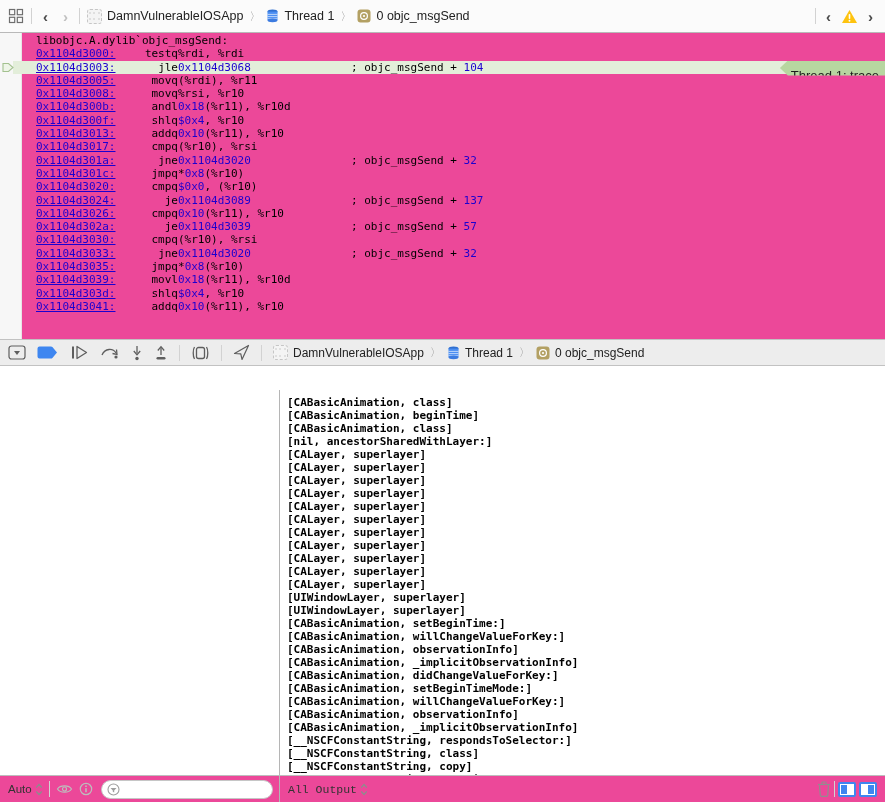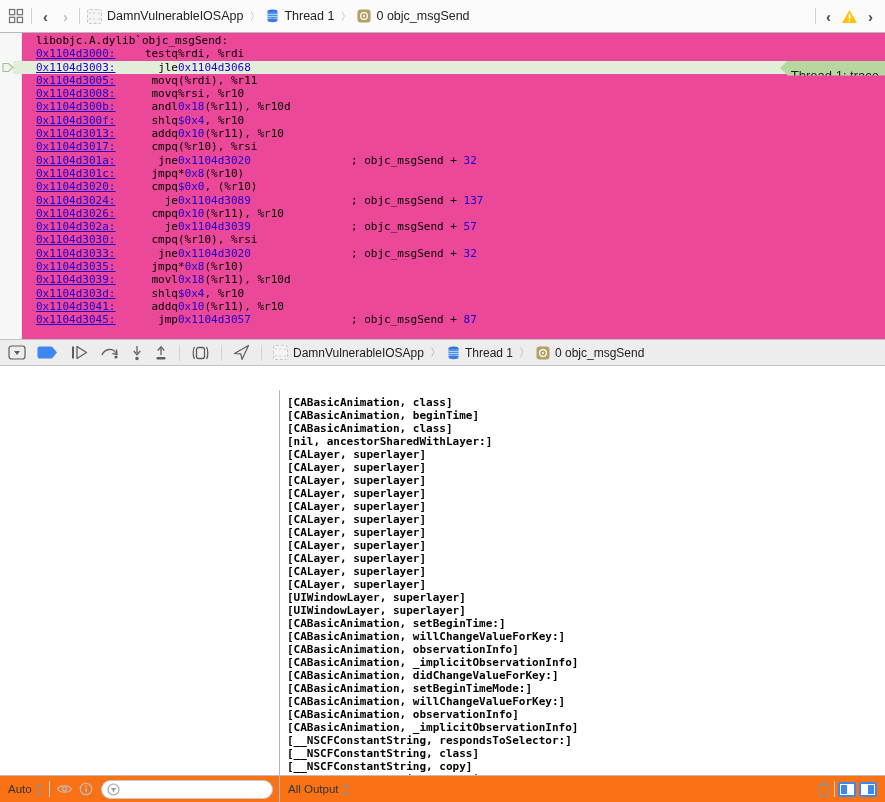--- a/index.html
+++ b/index.html
@@ -52,25 +52,25 @@
   .vars-pane { width:280px; flex:0 0 280px; background:#fff; border-right:1px solid #b5b5b5; }
   .console-pane { flex:1; background:#fff; overflow:hidden; }
   .console { font-family:"DejaVu Sans Mono", monospace; font-weight:bold; font-size:11px; color:#000;
              padding:6px 0 0 7px; }
   .console-line { height:13px; line-height:13px; white-space:pre; }
   .prompt-line { height:13px; line-height:13px; display:flex; align-items:center;flex-direction:column; }
   .prompt { color:var(--blue); }
   .caret { display:inline-block; width:2px; height:11px; background:#000; margin-left:7px; }
 
   
-  .bottombar { position:absolute; bottom:0; left:0; width:885px; height:27px; background:#f97316;
+  .bottombar { position:absolute; bottom:0; left:0; width:885px; height:27px; background:#ec4899;
                border-top:1px solid #bdbdbd; display:flex; font-size:11.5px; color:#333; }
   .bb-left { width:280px; flex:0 0 280px; border-right:1px solid #b5b5b5; display:flex; align-items:center;
              padding:0 4px 0 8px; gap:6px; }
-  .bb-right { flex:1; display:flex; align-items:center; padding:0 8px; gap:3px; }
+  .bb-right { flex:1; display:flex; align-items:center; padding:0 8px; gap:3px;font-family:Liberation Mono, monospace; }
   .popup { display:flex; align-items:center; gap:3px; }
   .filter-wrap { position:relative; flex:1; height:19px; margin:0 2px; }
   .filter-wrap input { width:100%; height:19px; border:1px solid #c6c6c6; border-radius:10px;
                        padding:0 8px 0 24px; font-size:11px; background:#fff; outline:none; }
   .filter-icon { position:absolute; left:6px; top:3px; }
   .spacer { flex:1; }
   .pane-toggle { width:18px; height:15px; border:2px solid var(--tbblue); border-radius:2px; background:#fff;
                  position:relative; }
   .pane-toggle i { position:absolute; top:1px; bottom:1px; background:var(--tbblue); }
   .pane-toggle.left i { left:1px; width:45%; }
@@ -132,42 +132,41 @@
       </svg>
     <span class="nav-chev">›</span>
   </span>
 </div>
 
 <div class="editor">
   <div class="gutter"></div>
   <div class="asm" id="asm-lines">
       <div class="asm-row"><span>libobjc.A.dylib`objc_msgSend:</span></div>
       <div class="asm-row"><span class="a-addr">0x1104d3000:</span><span class="a-mn">testq</span><span class="a-ops">%rdi, %rdi</span></div>
-      <div class="asm-row hl"><span class="a-addr">0x1104d3003:</span><span class="a-mn">jle</span><span class="a-ops"><span class="num">0x1104d3068</span></span><svg class="ip-arrow" width="12" height="11" viewBox="0 0 12 11">
+      <div class="asm-row hl"><span class="a-addr">0x1104d3003:</span><span class="a-mn">jle</span><span class="a-ops"><span class="num">0x1104d3068</span></span><span class="a-cmt">; objc_msgSend + <span class="num">104</span></span><svg class="ip-arrow" width="12" height="11" viewBox="0 0 12 11">
           <path d="M1 1.5 h5.5 L11 5.5 L6.5 9.5 H1 Z" fill="#eef5e8" stroke="#a3c18f" stroke-width="1.1"></path>
         </svg><span class="thread-badge">Thread 1: trace</span></div>
       <div class="asm-row"><span class="a-addr">0x1104d3005:</span><span class="a-mn">movq</span><span class="a-ops">(%rdi), %r11</span></div>
       <div class="asm-row"><span class="a-addr">0x1104d3008:</span><span class="a-mn">movq</span><span class="a-ops">%rsi, %r10</span></div>
       <div class="asm-row"><span class="a-addr">0x1104d300b:</span><span class="a-mn">andl</span><span class="a-ops"><span class="num">0x18</span>(%r11), %r10d</span></div>
       <div class="asm-row"><span class="a-addr">0x1104d300f:</span><span class="a-mn">shlq</span><span class="a-ops"><span class="num">$0x4</span>, %r10</span></div>
       <div class="asm-row"><span class="a-addr">0x1104d3013:</span><span class="a-mn">addq</span><span class="a-ops"><span class="num">0x10</span>(%r11), %r10</span></div>
       <div class="asm-row"><span class="a-addr">0x1104d3017:</span><span class="a-mn">cmpq</span><span class="a-ops">(%r10), %rsi</span></div>
       <div class="asm-row"><span class="a-addr">0x1104d301a:</span><span class="a-mn">jne</span><span class="a-ops"><span class="num">0x1104d3020</span></span><span class="a-cmt">; objc_msgSend + <span class="num">32</span></span></div>
       <div class="asm-row"><span class="a-addr">0x1104d301c:</span><span class="a-mn">jmpq</span><span class="a-ops">*<span class="num">0x8</span>(%r10)</span></div>
       <div class="asm-row"><span class="a-addr">0x1104d3020:</span><span class="a-mn">cmpq</span><span class="a-ops"><span class="num">$0x0</span>, (%r10)</span></div>
       <div class="asm-row"><span class="a-addr">0x1104d3024:</span><span class="a-mn">je</span><span class="a-ops"><span class="num">0x1104d3089</span></span><span class="a-cmt">; objc_msgSend + <span class="num">137</span></span></div>
       <div class="asm-row"><span class="a-addr">0x1104d3026:</span><span class="a-mn">cmpq</span><span class="a-ops"><span class="num">0x10</span>(%r11), %r10</span></div>
       <div class="asm-row"><span class="a-addr">0x1104d302a:</span><span class="a-mn">je</span><span class="a-ops"><span class="num">0x1104d3039</span></span><span class="a-cmt">; objc_msgSend + <span class="num">57</span></span></div>
       <div class="asm-row"><span class="a-addr">0x1104d3030:</span><span class="a-mn">cmpq</span><span class="a-ops">(%r10), %rsi</span></div>
       <div class="asm-row"><span class="a-addr">0x1104d3033:</span><span class="a-mn">jne</span><span class="a-ops"><span class="num">0x1104d3020</span></span><span class="a-cmt">; objc_msgSend + <span class="num">32</span></span></div>
       <div class="asm-row"><span class="a-addr">0x1104d3035:</span><span class="a-mn">jmpq</span><span class="a-ops">*<span class="num">0x8</span>(%r10)</span></div>
       <div class="asm-row"><span class="a-addr">0x1104d3039:</span><span class="a-mn">movl</span><span class="a-ops"><span class="num">0x18</span>(%r11), %r10d</span></div>
       <div class="asm-row"><span class="a-addr">0x1104d303d:</span><span class="a-mn">shlq</span><span class="a-ops"><span class="num">$0x4</span>, %r10</span></div>
       <div class="asm-row"><span class="a-addr">0x1104d3041:</span><span class="a-mn">addq</span><span class="a-ops"><span class="num">0x10</span>(%r11), %r10</span></div>
-      <div class="asm-row"><span class="a-addr">0x1104d3045:</span><span class="a-mn">jmp</span><span class="a-ops"><span class="num">0x1104d3057</span></span><span class="a-cmt">; objc_msgSend + <span class="num">87</span></span></div>
     </div>
 </div>
 
 <div class="debugbar">
   <span class="icon-btn dbg-icon">
     <svg width="18" height="15" viewBox="0 0 18 15">
         <rect x="1" y="1" width="16" height="13" rx="2.5" fill="none" stroke="#5e5e5e" stroke-width="1.2"></rect>
         <path d="M6 6 h6 l-3 4 z" fill="#5e5e5e"></path>
       </svg>
   </span>

